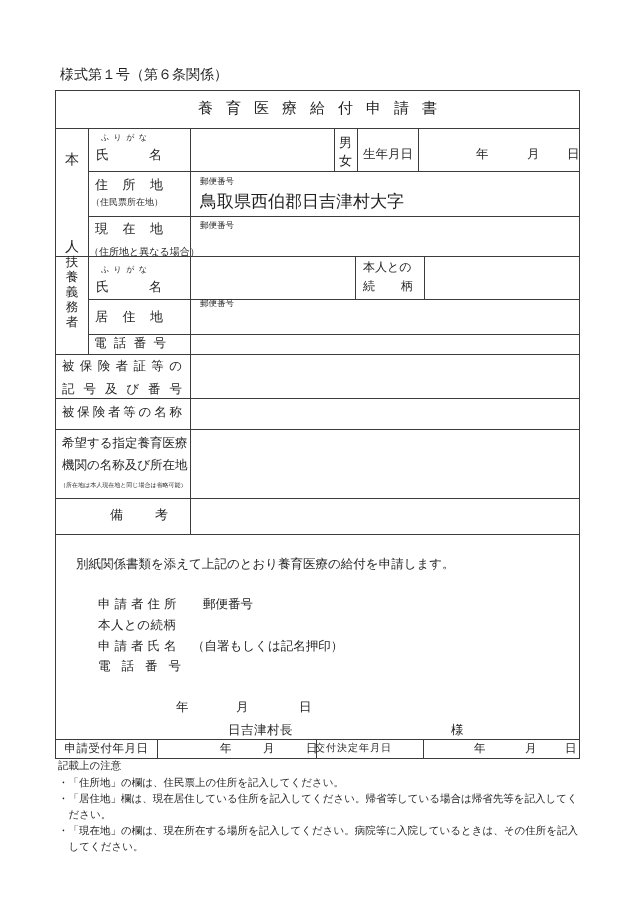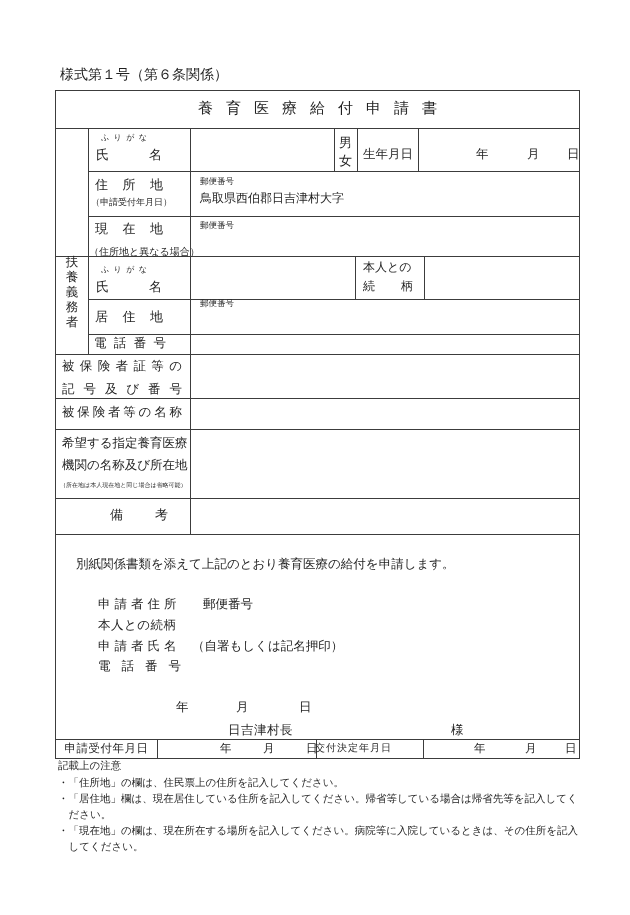--- a/index.html
+++ b/index.html
@@ -47,35 +47,36 @@
     <i class="vl" style="left:301px;top:37px;height:43px;"></i>
     <i class="vl" style="left:362px;top:37px;height:43px;"></i>
     <i class="vl" style="left:299px;top:165px;height:43px;"></i>
     <i class="vl" style="left:368px;top:165px;height:43px;"></i>
     <i class="vl" style="left:101px;top:648px;height:19px;"></i>
     <i class="vl" style="left:260px;top:648px;height:19px;"></i>
     <i class="vl" style="left:367px;top:648px;height:19px;"></i>
 
     <span class="t" style="left:0;top:9px;width:523px;text-align:center;font-size:15px;letter-spacing:13px;text-indent:13px;">養育医療給付申請書</span>
 
+    <span class="vtext" style="left:8px;top:25px;font-size:14px;line-height:87px;">本人</span>
     <span class="vtext" style="left:8px;top:164px;font-size:12.5px;line-height:15px;">扶養義務者</span>
 
     <span class="t j" style="left:45px;top:43px;width:46px;font-size:8px;">ふりがな</span>
     <span class="t j" style="left:40px;top:57px;width:66px;font-size:13px;">氏名</span>
     <span class="t" style="left:278px;top:45px;width:23px;text-align:center;font-size:13px;">男</span>
     <span class="t" style="left:278px;top:63px;width:23px;text-align:center;font-size:13px;">女</span>
     <span class="t" style="left:307px;top:56px;font-size:12.5px;">生年月日</span>
     <span class="t" style="left:420px;top:56px;font-size:12.5px;">年</span>
     <span class="t" style="left:471px;top:56px;font-size:12.5px;">月</span>
     <span class="t" style="left:511px;top:56px;font-size:12.5px;">日</span>
 
     <span class="t j" style="left:39px;top:87px;width:68px;font-size:13px;">住所地</span>
-    <span class="t small" style="left:35px;top:106px;font-size:9px;">（申請受付年月日）</span>
+    <span class="t small" style="left:35px;top:106px;font-size:9px;">（住民票所在地）</span>
     <span class="t small" style="left:144px;top:86px;font-size:8.5px;">郵便番号</span>
-    <span class="t" style="left:144px;top:101px;font-size:12px;">鳥取県西伯郡日吉津村大字</span>
+    <span class="t" style="left:144px;top:101px;font-size:17px;">鳥取県西伯郡日吉津村大字</span>
 
     <span class="t j" style="left:39px;top:131px;width:68px;font-size:13px;">現在地</span>
     <span class="t small" style="left:33px;top:156px;font-size:10px;font-family:Liberation Mono, monospace;">（住所地と異なる場合）</span>
     <span class="t small" style="left:144px;top:130px;font-size:8.5px;">郵便番号</span>
 
     <span class="t j" style="left:45px;top:175px;width:46px;font-size:8px;">ふりがな</span>
     <span class="t j" style="left:40px;top:189px;width:66px;font-size:13px;">氏名</span>
     <span class="t" style="left:307px;top:170px;font-size:12px;">本人との</span>
     <span class="t j" style="left:307px;top:189px;width:50px;font-size:12px;">続柄</span>
 

